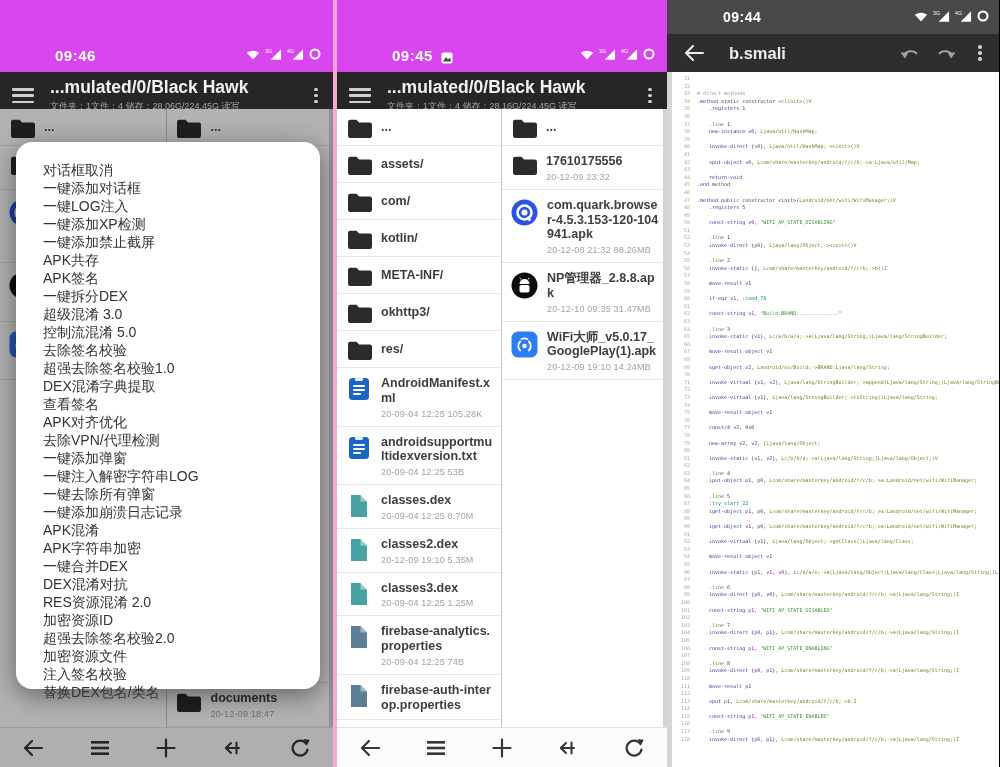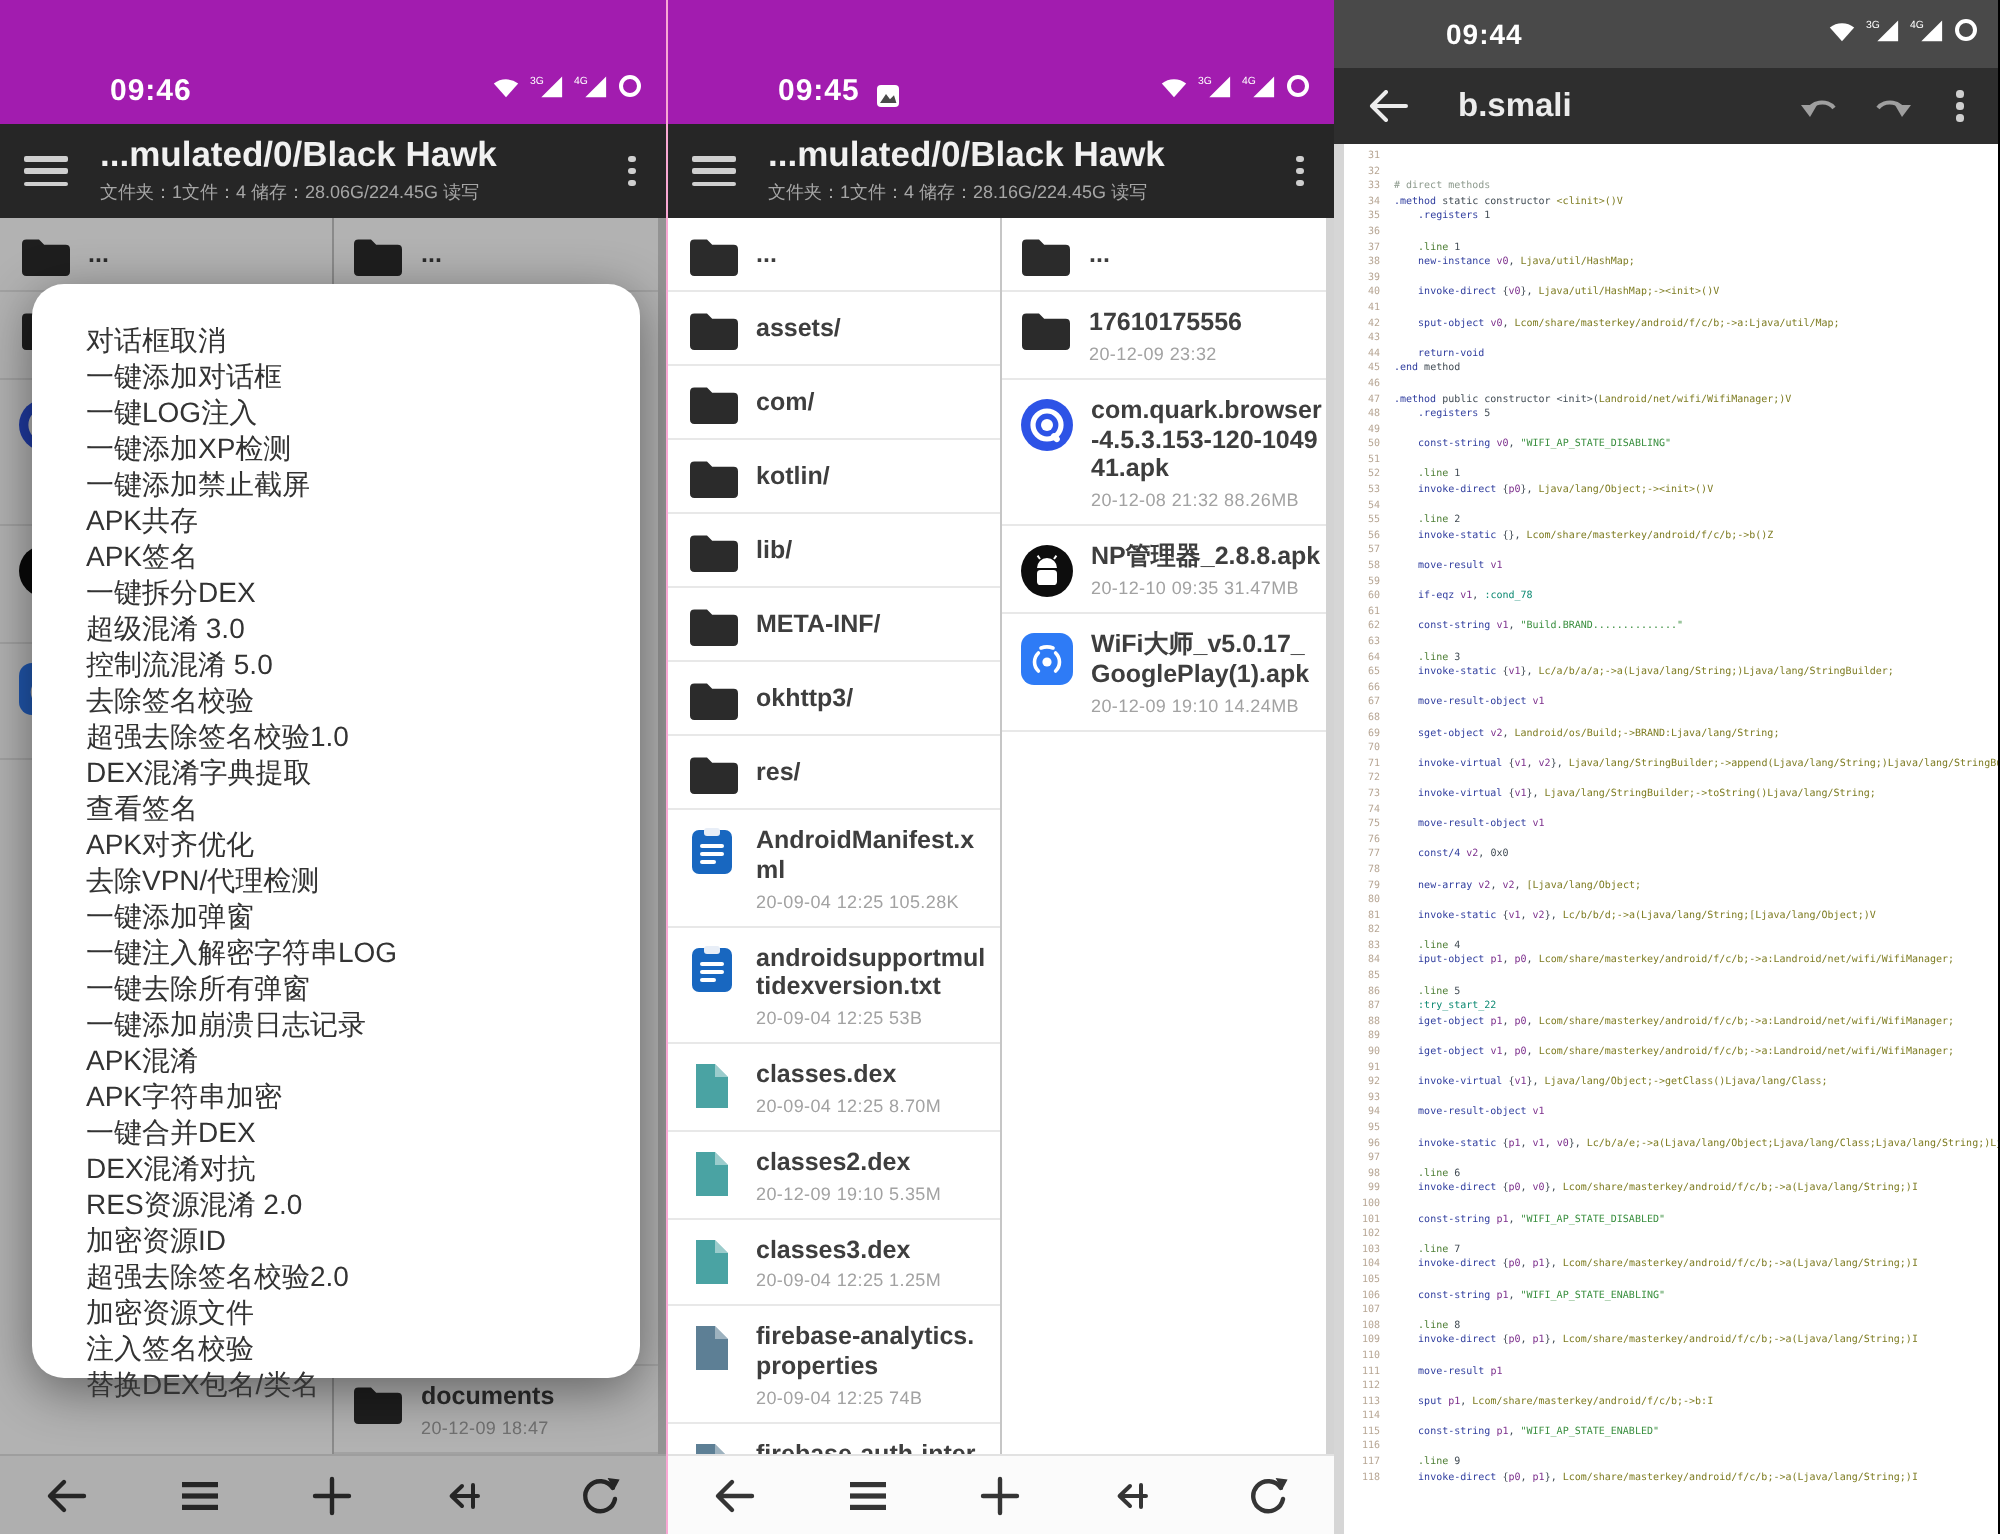--- a/index.html
+++ b/index.html
@@ -1,23 +1,23 @@
 <!DOCTYPE html>
 <html><head>
 <meta charset="utf-8">
 <style>
   html,body{margin:0;padding:0;background:#111;}
   *{box-sizing:border-box;}
   .stage{width:1000px;height:767px;display:flex;font-family:"Liberation Sans",sans-serif;background:#000;position:relative;overflow:hidden;}
   .panel{position:relative;overflow:hidden;background:#fff;}
   #panel-left{width:333px;}
-  #panel-middle{width:334px;border-left:1px solid #f9a8d4;}
+  #panel-middle{width:334px;border-left:4px solid #f9a8d4;}
   #panel-right{width:332px;}
   
-  .fm-status{height:62px;background:#a21caf;color:#fff;display:flex;align-items:flex-end;padding:0 12px 8px 55px;justify-content:space-between;}
+  .fm-status{height:72px;background:#d946ef;color:#fff;display:flex;align-items:flex-end;padding:0 12px 8px 55px;justify-content:space-between;}
   .fm-time{font-size:15px;font-weight:bold;letter-spacing:.5px;}
   .sicons{margin-left:auto;display:flex;align-items:flex-end;gap:5px;}
   .fm-appbar{height:47px;background:#262626;display:flex;align-items:center;padding:0 4px 0 12px;}
   .hamburger{width:22px;height:15px;display:flex;flex-direction:column;justify-content:space-between;margin-right:16px;flex:0 0 auto;}
   .hamburger i{display:block;height:2.5px;background:#cfcfcf;border-radius:1px;}
   .bartitles{min-width:0;}
   .bartitle{font-size:17.5px;font-weight:bold;color:#f1f1f1;line-height:1.1;white-space:nowrap;}
   .barsub{font-size:9px;color:#a6a6a6;margin-top:2px;white-space:nowrap;}
   .kebab{margin-left:auto;width:26px;height:26px;display:flex;flex-direction:column;align-items:center;justify-content:center;gap:2.5px;flex:0 0 auto;}
   .kebab i{width:3.5px;height:3.5px;border-radius:50%;background:#cfcfcf;display:block;}
@@ -343,30 +343,20 @@
             </div>
           </div>
           <div class="row">
             <span class="ficon">
               <svg width="25" height="20" viewBox="0 0 25 20">
                 <path d="M1 4 q0-2.2 2.2-2.2 h6.3 l2.6 2.6 h10.7 q2.2 0 2.2 2.2 v11.2 q0 2.2-2.2 2.2 H3.2 Q1 20 1 17.8 Z" fill="#2b2b2b"></path>
               </svg>
             </span>
             <div class="finfo">
               <div class="fname">kotlin/</div>
-            </div>
-          </div>
-          <div class="row">
-            <span class="ficon">
-              <svg width="25" height="20" viewBox="0 0 25 20">
-                <path d="M1 4 q0-2.2 2.2-2.2 h6.3 l2.6 2.6 h10.7 q2.2 0 2.2 2.2 v11.2 q0 2.2-2.2 2.2 H3.2 Q1 20 1 17.8 Z" fill="#2b2b2b"></path>
-              </svg>
-            </span>
-            <div class="finfo">
-              <div class="fname">lib/</div>
             </div>
           </div>
           <div class="row">
             <span class="ficon">
               <svg width="25" height="20" viewBox="0 0 25 20">
                 <path d="M1 4 q0-2.2 2.2-2.2 h6.3 l2.6 2.6 h10.7 q2.2 0 2.2 2.2 v11.2 q0 2.2-2.2 2.2 H3.2 Q1 20 1 17.8 Z" fill="#2b2b2b"></path>
               </svg>
             </span>
             <div class="finfo">
               <div class="fname">META-INF/</div>

